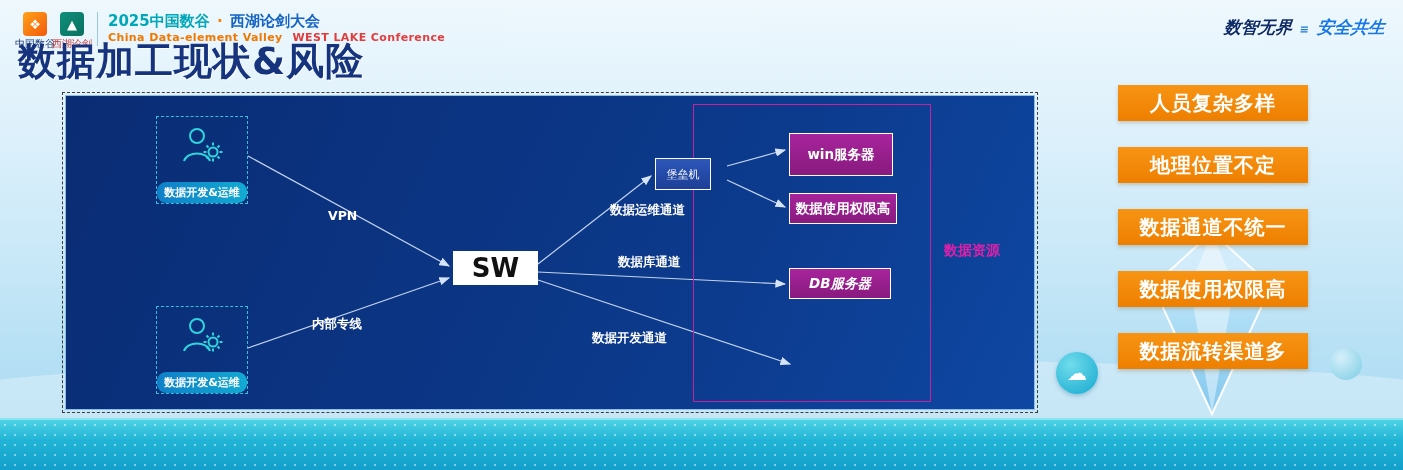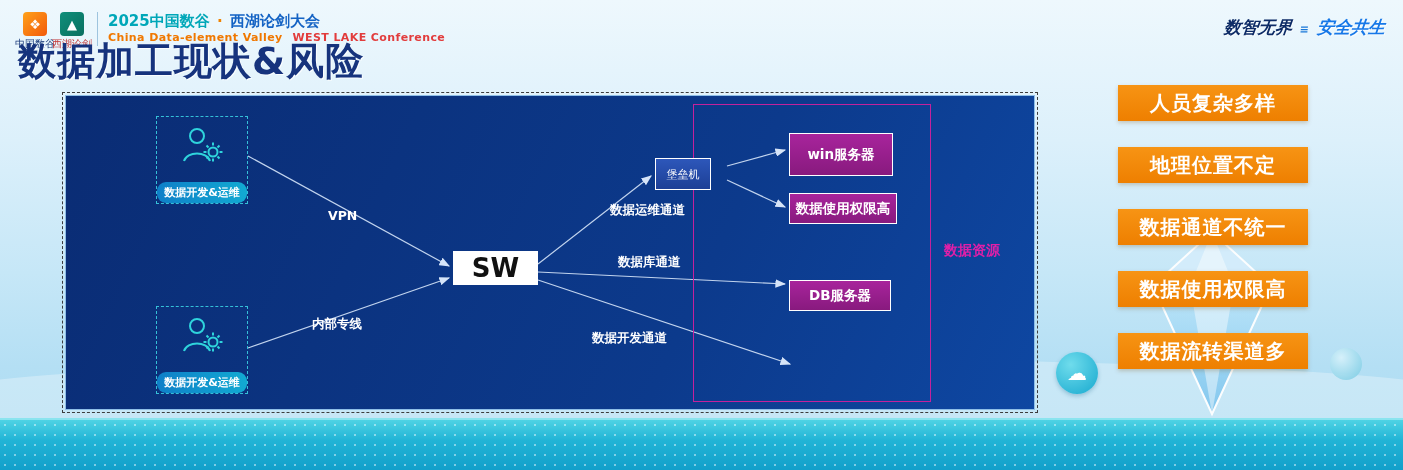--- a/index.html
+++ b/index.html
@@ -67,21 +67,21 @@
     font-weight:400; display:flex; align-items:center; justify-content:center; z-index:3; }
 
   .resource-group{ position:absolute; left:627px; top:8px; width:238px; height:298px;
     border:1.5px solid #c4219c; z-index:1; }
   .resource-label{ position:absolute; left:878px; top:146px; color:#e11fa8; font-size:14px; font-weight:700; }
 
   .server{ position:absolute; background:linear-gradient(180deg,#a8249c,#881a7e); border:1px solid #fff;
     color:#fff; font-size:13.5px; font-weight:600; display:flex; align-items:center; justify-content:center; z-index:3; }
   .srv-win{ left:723px; top:37px; width:104px; height:43px; }
   .srv-linux{ left:723px; top:97px; width:108px; height:31px; }
-  .srv-db{ left:723px; top:184px; width:102px; height:31px; }
+  .srv-db{ left:723px; top:172px; width:102px; height:31px;font-style:italic; }
   .srv-platform{ left:728px; top:254px; width:96px; height:31px; }
 
   .link-lbl{ position:absolute; color:#fff; font-size:12.5px; font-weight:700; white-space:nowrap; z-index:3; }
   .lbl-vpn{ left:262px; top:112px; }
   .lbl-internal{ left:246px; top:220px; }
   .lbl-ops{ left:508px; top:106px;margin-left:36px; }
   .lbl-db{ left:552px; top:158px; }
   .lbl-dev{ left:526px; top:234px; }
 
   

